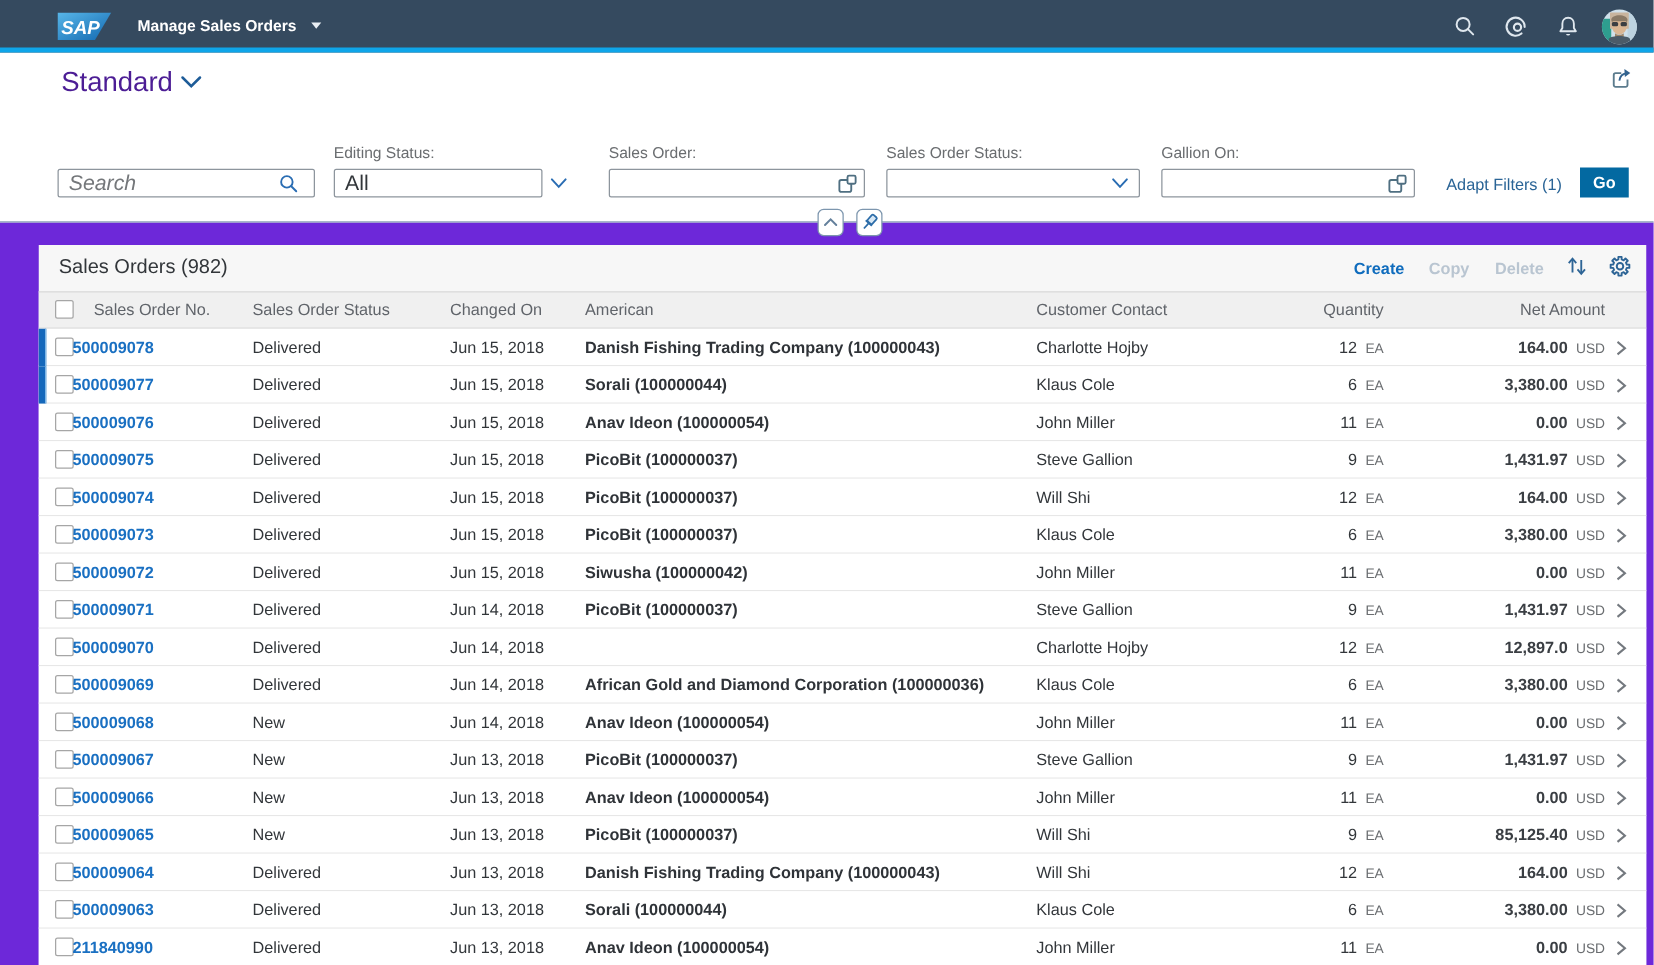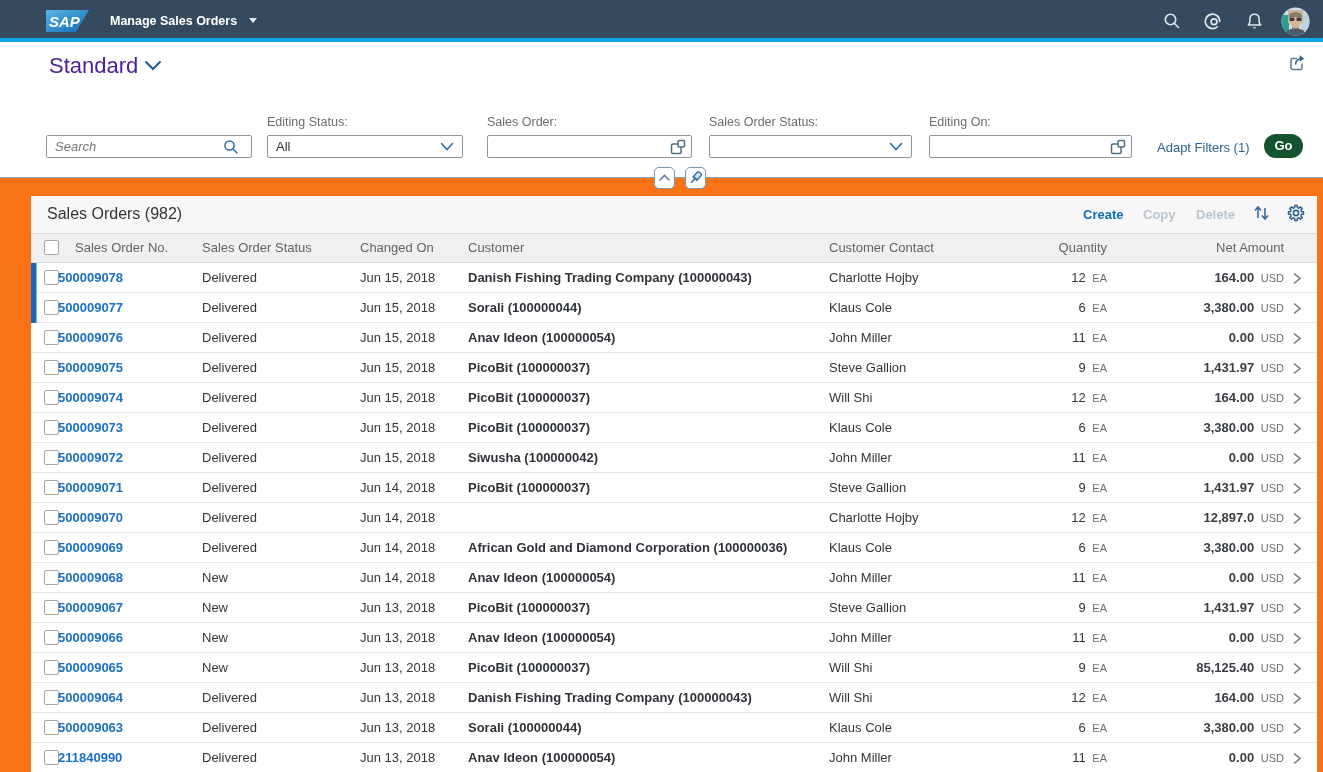--- a/index.html
+++ b/index.html
@@ -19,36 +19,36 @@
 .shellico { position:absolute; top:12px; }
 
 
 #variant { position:absolute; left:49px; top:53px; color:#4c1d95; font-size:22px; }
 #variantcaret { position:absolute; left:144px; top:60px; }
 #shareico { position:absolute; left:1289px; top:54px; }
 
 
 .flabel { position:absolute; top:115px; font-size:12.5px; color:#6a6d70; }
 .ffield { position:absolute; top:135px; height:23px; background:#fff;
-  border:1px solid #8d959d; border-radius:2px; font-size:13px; color:#32363a; }
+  border:1px solid #8d959d; border-radius:2px; font-size:17px; color:#32363a; }
 .ffield .inner { position:absolute; left:8px; top:0; line-height:21px; }
 .fico { position:absolute; top:3px; }
 
 #gobtn { position:absolute; left:1264px; top:134px; width:39px; height:24px;
-  background:#14532d; border-radius:12px; color:#fff; font-size:13px; font-weight:bold;
+  background:#0369a1; border-radius:0; color:#fff; font-size:13px; font-weight:bold;
   text-align:center; line-height:24px; }
 #adapt { position:absolute; left:1157px; top:140px; font-size:13px; color:#2a6496; }
 
 
 #hairline { position:absolute; z-index:5; left:0; top:177px; width:1323px; height:1px; background:#8ba1b7; }
 .hbtn { position:absolute; top:167px; z-index:6; width:21px; height:22px; background:#fff;
   border:1px solid #7d96ae; border-radius:5px; }
 
 
-#lower { position:absolute; left:0; top:178px; width:1323px; height:594px; background:#f97316; }
+#lower { position:absolute; left:0; top:178px; width:1323px; height:594px; background:#6d28d9; }
 #card { position:absolute; left:31px; top:18px; width:1286px; height:576px; background:#f7f7f7; }
 
 
 #tbar { position:absolute; left:0; top:0; width:1286px; height:37px; }
 #tbartitle { position:absolute; left:16px; top:9px; font-size:16px; color:#32363a; }
 .tact { position:absolute; top:11px; font-size:13px; font-weight:600; }
 
 
 #hdrrow { position:absolute; left:0; top:37px; width:1286px; height:30px;
   background:#f0f0f0; border-top:1px solid #d9d9d9; border-bottom:1px solid #d9d9d9;
@@ -132,30 +132,30 @@
   </svg>
   <svg id="shareico" width="17" height="17" viewBox="0 0 17 17">
     <path d="M13 9.5 V14 a1.5 1.5 0 0 1 -1.5 1.5 H3.5 A1.5 1.5 0 0 1 2 14 V6 A1.5 1.5 0 0 1 3.5 4.5 H8" fill="none" stroke="#5b7b8d" stroke-width="1.5"></path>
     <path d="M6.5 10.5 C7 6.5 9.5 4.8 12.8 4.6" fill="none" stroke="#33638f" stroke-width="1.5"></path>
     <path d="M10.5 1.2 L15.2 4.4 L10.9 7.6 Z" fill="#33638f"></path>
   </svg>
 
   <div class="flabel" style="left:267px">Editing Status:</div>
   <div class="flabel" style="left:487px">Sales Order:</div>
   <div class="flabel" style="left:709px">Sales Order Status:</div>
-  <div class="flabel" style="left:929px">Editing On:</div>
+  <div class="flabel" style="left:929px">Gallion On:</div>
 
   <div class="ffield" style="left:46px; width:206px">
     <div class="inner" style="font-style:italic; color:#74777a">Search</div>
     <svg class="fico" style="left:176px" width="16" height="16" viewBox="0 0 16 16">
       <circle cx="6.5" cy="6.5" r="4.6" fill="none" stroke="#2a6db3" stroke-width="1.5"></circle>
       <line x1="10" y1="10" x2="14" y2="14" stroke="#2a6db3" stroke-width="1.5" stroke-linecap="round"></line>
     </svg>
   </div>
-  <div class="ffield" style="left:267px; width:196px">
+  <div class="ffield" style="left:267px; width:167px">
     <div class="inner">All</div>
     <svg class="fico" style="left:172px; top:6px" width="14" height="10" viewBox="0 0 14 10">
       <path d="M1.5 1.5 L7 7.5 L12.5 1.5" fill="none" stroke="#2a6db3" stroke-width="1.6" stroke-linecap="round"></path>
     </svg>
   </div>
   <div class="ffield" style="left:487px; width:205px">
     <svg class="fico" style="left:182px" width="16" height="16" viewBox="0 0 16 16">
       <rect x="1.5" y="5" width="9.5" height="9.5" rx="1.5" fill="none" stroke="#4f6f81" stroke-width="1.5"></rect>
       <rect x="8" y="1.5" width="6.5" height="6.5" rx="1.2" fill="#fff" stroke="#4f6f81" stroke-width="1.5"></rect>
     </svg>
@@ -206,21 +206,21 @@
         <svg style="position:absolute; left:1256px; top:8px" width="18" height="18" viewBox="0 0 18 18">
           <path d="M7.69 1.51 L10.31 1.51 L10.31 3.55 L11.93 4.23 L13.37 2.78 L15.22 4.63 L13.77 6.07 L14.45 7.69 L16.49 7.69 L16.49 10.31 L14.45 10.31 L13.77 11.93 L15.22 13.37 L13.37 15.22 L11.93 13.77 L10.31 14.45 L10.31 16.49 L7.69 16.49 L7.69 14.45 L6.07 13.77 L4.63 15.22 L2.78 13.37 L4.23 11.93 L3.55 10.31 L1.51 10.31 L1.51 7.69 L3.55 7.69 L4.23 6.07 L2.78 4.63 L4.63 2.78 L6.07 4.23 L7.69 3.55 Z" fill="none" stroke="#2e6596" stroke-width="1.5" stroke-linejoin="round"></path>
           <circle cx="9" cy="9" r="2.6" fill="none" stroke="#2e6596" stroke-width="1.6"></circle>
         </svg>
       </div>
       <div id="hdrrow">
         <div class="cbx" style="top:6px"></div>
         <div class="hc" style="left:44px">Sales Order No.</div>
         <div class="hc" style="left:171px">Sales Order Status</div>
         <div class="hc" style="left:329px">Changed On</div>
-        <div class="hc" style="left:437px">Customer</div>
+        <div class="hc" style="left:437px">American</div>
         <div class="hc" style="left:798px">Customer Contact</div>
         <div class="hc qty">Quantity</div>
         <div class="hc amt">Net Amount</div>
       </div>
       <div id="rows">
 <div class="row" style="top:67px">
             <div class="mark"></div>
             <div class="cbx"></div>
 <span class="c1">500009078</span>
             <span class="c2">Delivered</span>

